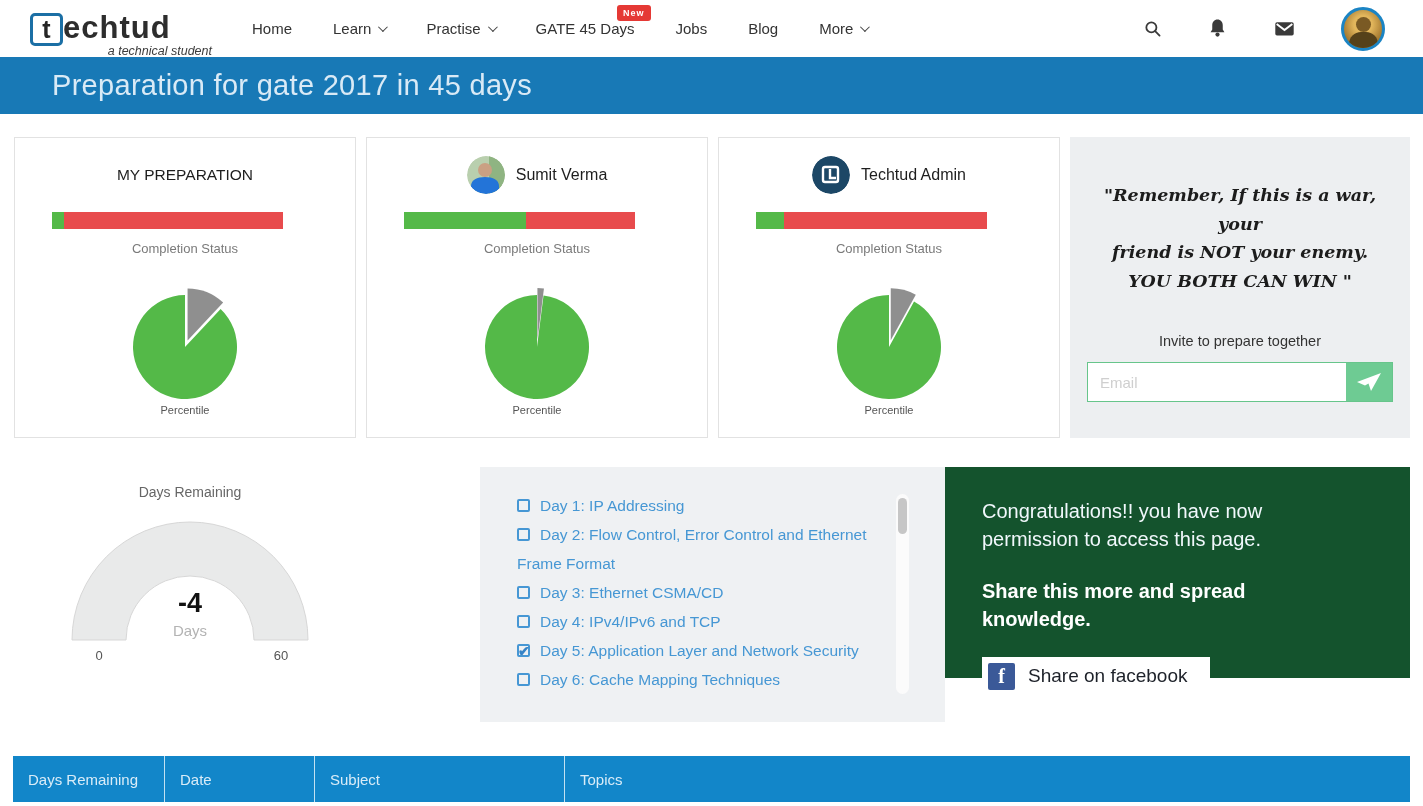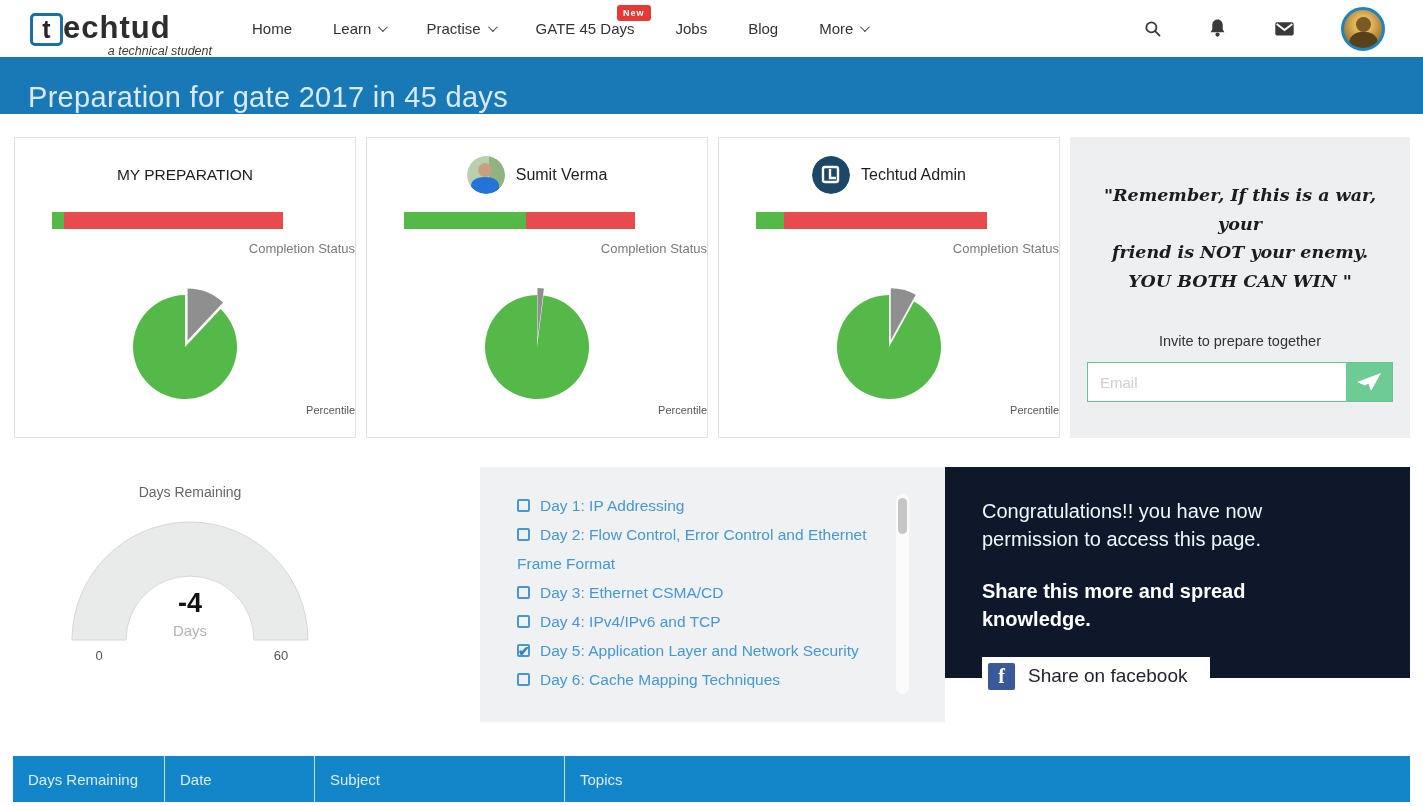--- a/index.html
+++ b/index.html
@@ -20,26 +20,26 @@
   .badge-new { position:absolute; top:-15px; right:-16px; background:#e53935; color:#fff; font-size:9px;
                font-weight:bold; letter-spacing:1px; padding:3px 6px; border-radius:3px; }
   .nav-right { margin-left:auto; display:flex; align-items:center; gap:45px; }
   .nav-icon { cursor:pointer; display:flex; align-items:center; }
   .nav-avatar { width:44px; height:44px; border-radius:50%; border:3px solid #1b84c4; overflow:hidden; cursor:pointer;
                 background:radial-gradient(circle at 50% 38%, #e2b65c 0 30%, #b3873a 60%, #6d5118 100%); position:relative; }
   .nav-avatar .head { position:absolute; left:12px; top:7px; width:15px; height:15px; border-radius:50%; background:#7a5a24; }
   .nav-avatar .body { position:absolute; left:5px; top:22px; width:29px; height:20px; border-radius:12px 12px 0 0; background:#55411a; }
 
   
-  .banner { height:57px; background:#1879b6; display:flex; align-items:flex-end; padding-left:28px; }
+  .banner { height:57px; background:#1879b6; display:flex; align-items:center; padding-left:52px; }
   .banner h1 { font-size:29px; font-weight:300; color:#d9eaf6; letter-spacing:.3px; }
 
   
   .cards-row { display:flex; gap:10px; margin:23px 13px 0 14px; }
-  .card { flex:0 0 342px; height:301px; background:#fff; border:1px solid #e2e2e2; text-align:right; }
+  .card { flex:0 0 342px; height:301px; background:#fff; border:1px solid #e2e2e2; text-align:center; }
   .card-head { height:74px; display:flex; align-items:center; justify-content:center; gap:11px; }
   .card-title { font-size:15.5px; color:#1e1e1e; }
   .member-name { font-size:16px; color:#1e1e1e; }
   .member-avatar { width:38px; height:38px; border-radius:50%; overflow:hidden; flex:0 0 auto; }
   .bar { width:231px; height:17px; margin-left:37px; background:#e84b4d; overflow:hidden; }
   .bar-green { height:100%; background:#54b948; }
   .bar-label { margin-top:12px; font-size:13px; color:#7a7a7a; }
   .pie { display:block; margin:26px auto 0; }
   .pie-green { fill:#54b948; }
   .pie-gray { fill:#8f8f8f; }
@@ -69,21 +69,21 @@
   .gauge-tick { font-size:13px; fill:#555; }
 
   .checklist-panel { flex:0 0 465px; height:255px; background:#eff1f3; position:relative; padding:24px 58px 0 37px; }
   .check-item { font-size:15.5px; line-height:29px; color:#4697d4; cursor:pointer; }
   .checkbox { display:inline-block; width:13px; height:13px; border:2px solid #4697d4; border-radius:2px;
               margin-right:10px; vertical-align:-1px; position:relative; }
   .check-glyph { position:absolute; top:-9px; left:-1px; font-size:14px; color:#3583c6; font-weight:bold; }
   .scroll-track { position:absolute; right:36px; top:27px; width:13px; height:200px; background:#fbfbfb; border-radius:7px; }
   .scroll-thumb { position:absolute; top:4px; left:2px; width:9px; height:36px; background:#c6c6c6; border-radius:5px; cursor:pointer; }
 
-  .congrats-panel { flex:1; height:211px; background:#0f172a; color:#fff; padding:30px 25px 0 37px; }
+  .congrats-panel { flex:1; height:211px; background:#14532d; color:#fff; padding:30px 25px 0 37px; }
   .congrats-msg { font-size:20px; line-height:28px; color:#f1f8fc; max-width:340px; }
   .congrats-bold { margin-top:24px; font-size:20px; line-height:28px; font-weight:bold; color:#fff; max-width:330px; }
   .fb-btn { margin-top:24px; display:inline-flex; align-items:center; gap:13px; background:#fff; border:none;
             height:38px; padding:0 22px 0 6px; cursor:pointer; }
   .fb-icon { width:27px; height:27px; background:#3b5998; border-radius:2px; color:#fff; font-weight:bold;
              font-size:20px; line-height:26px; text-align:center; font-family:"Liberation Serif", serif; }
   .fb-label { font-size:19px; color:#1d2129; font-family:"Liberation Sans", sans-serif; }
 
   
   .table-header { display:flex; height:46px; margin:34px 13px 0 13px; background:#1286c9; }

